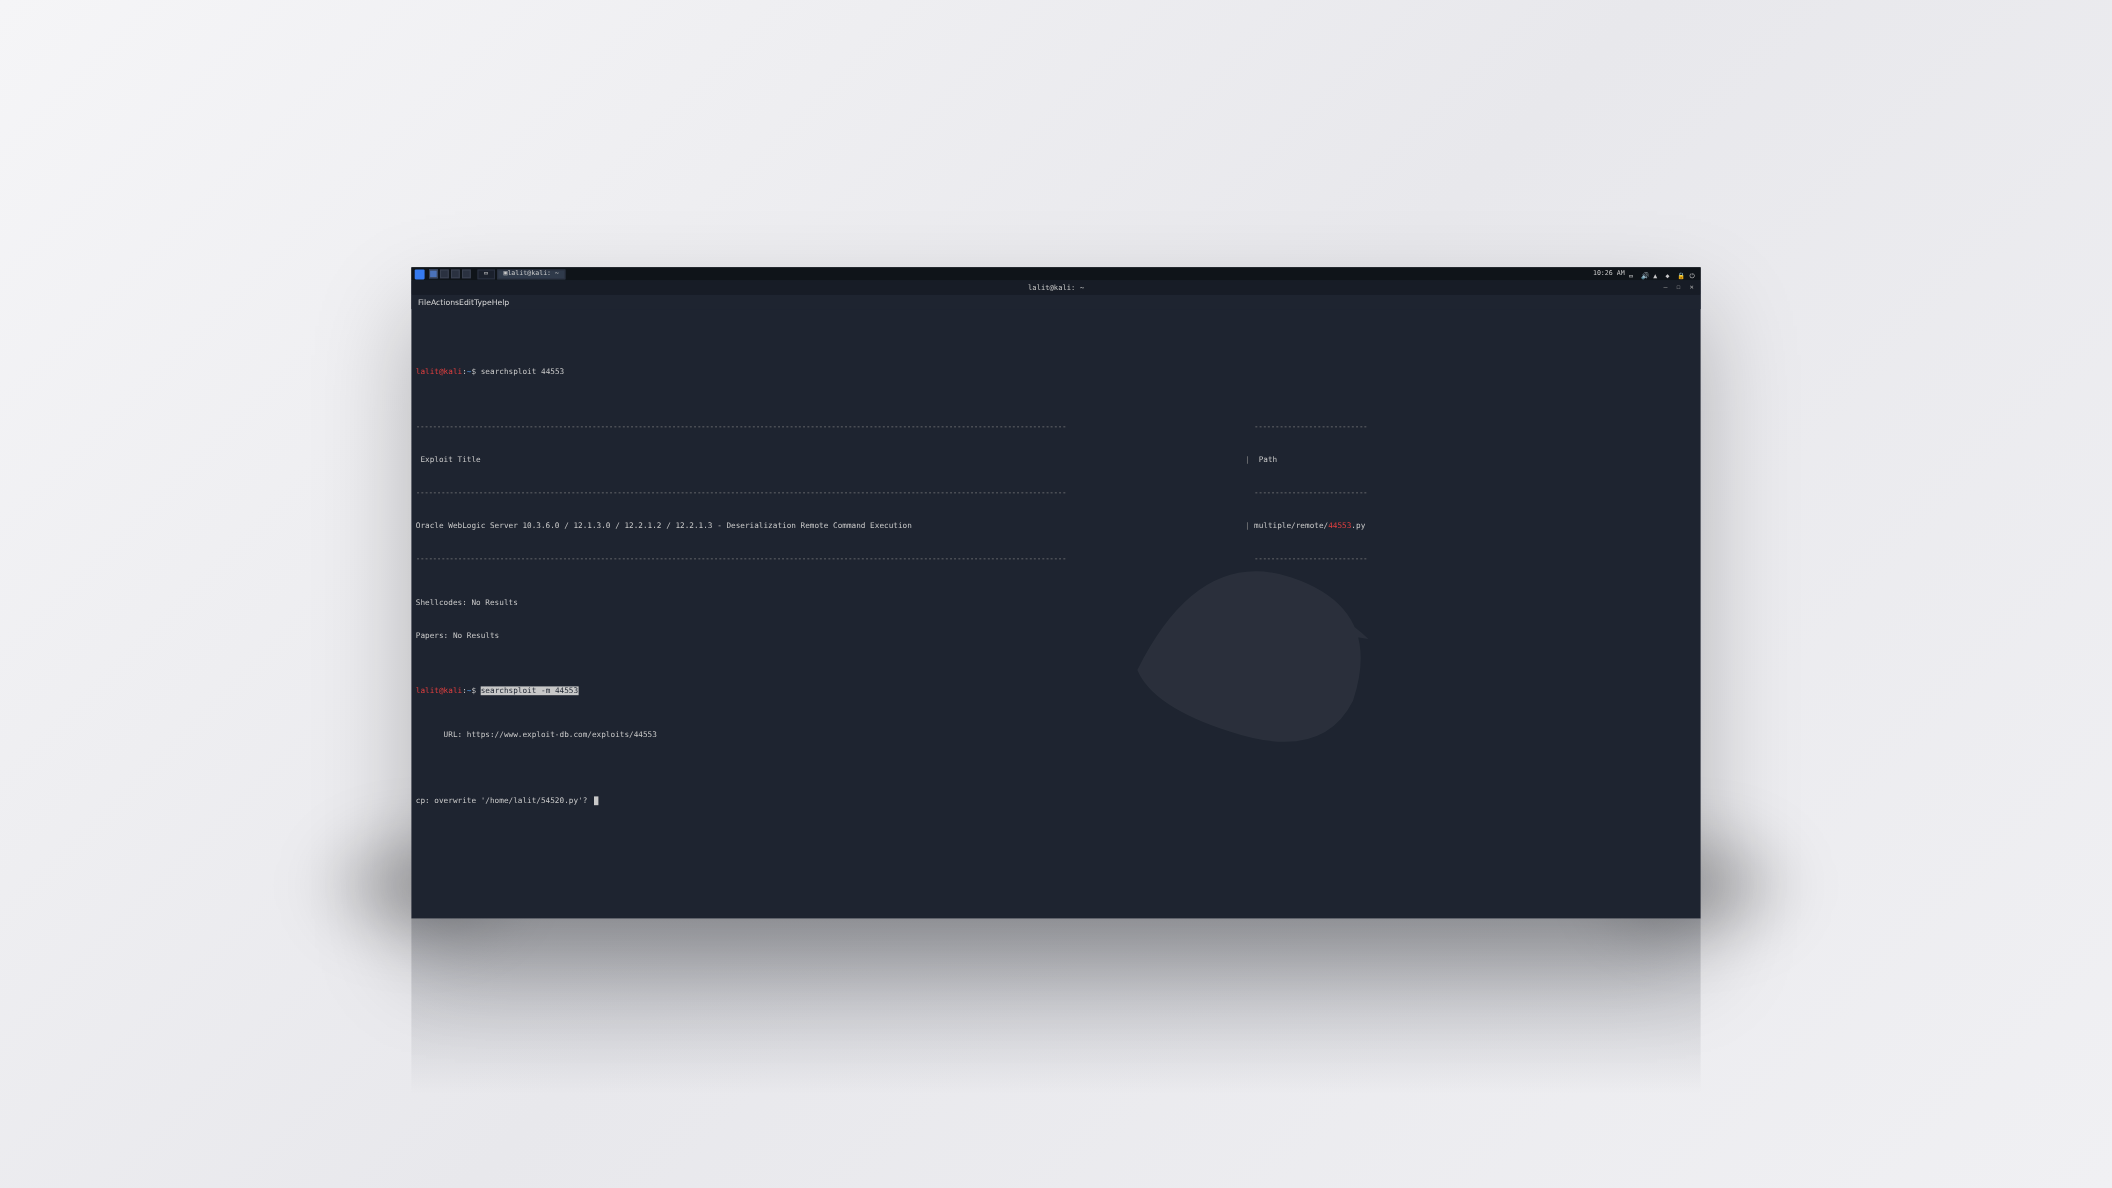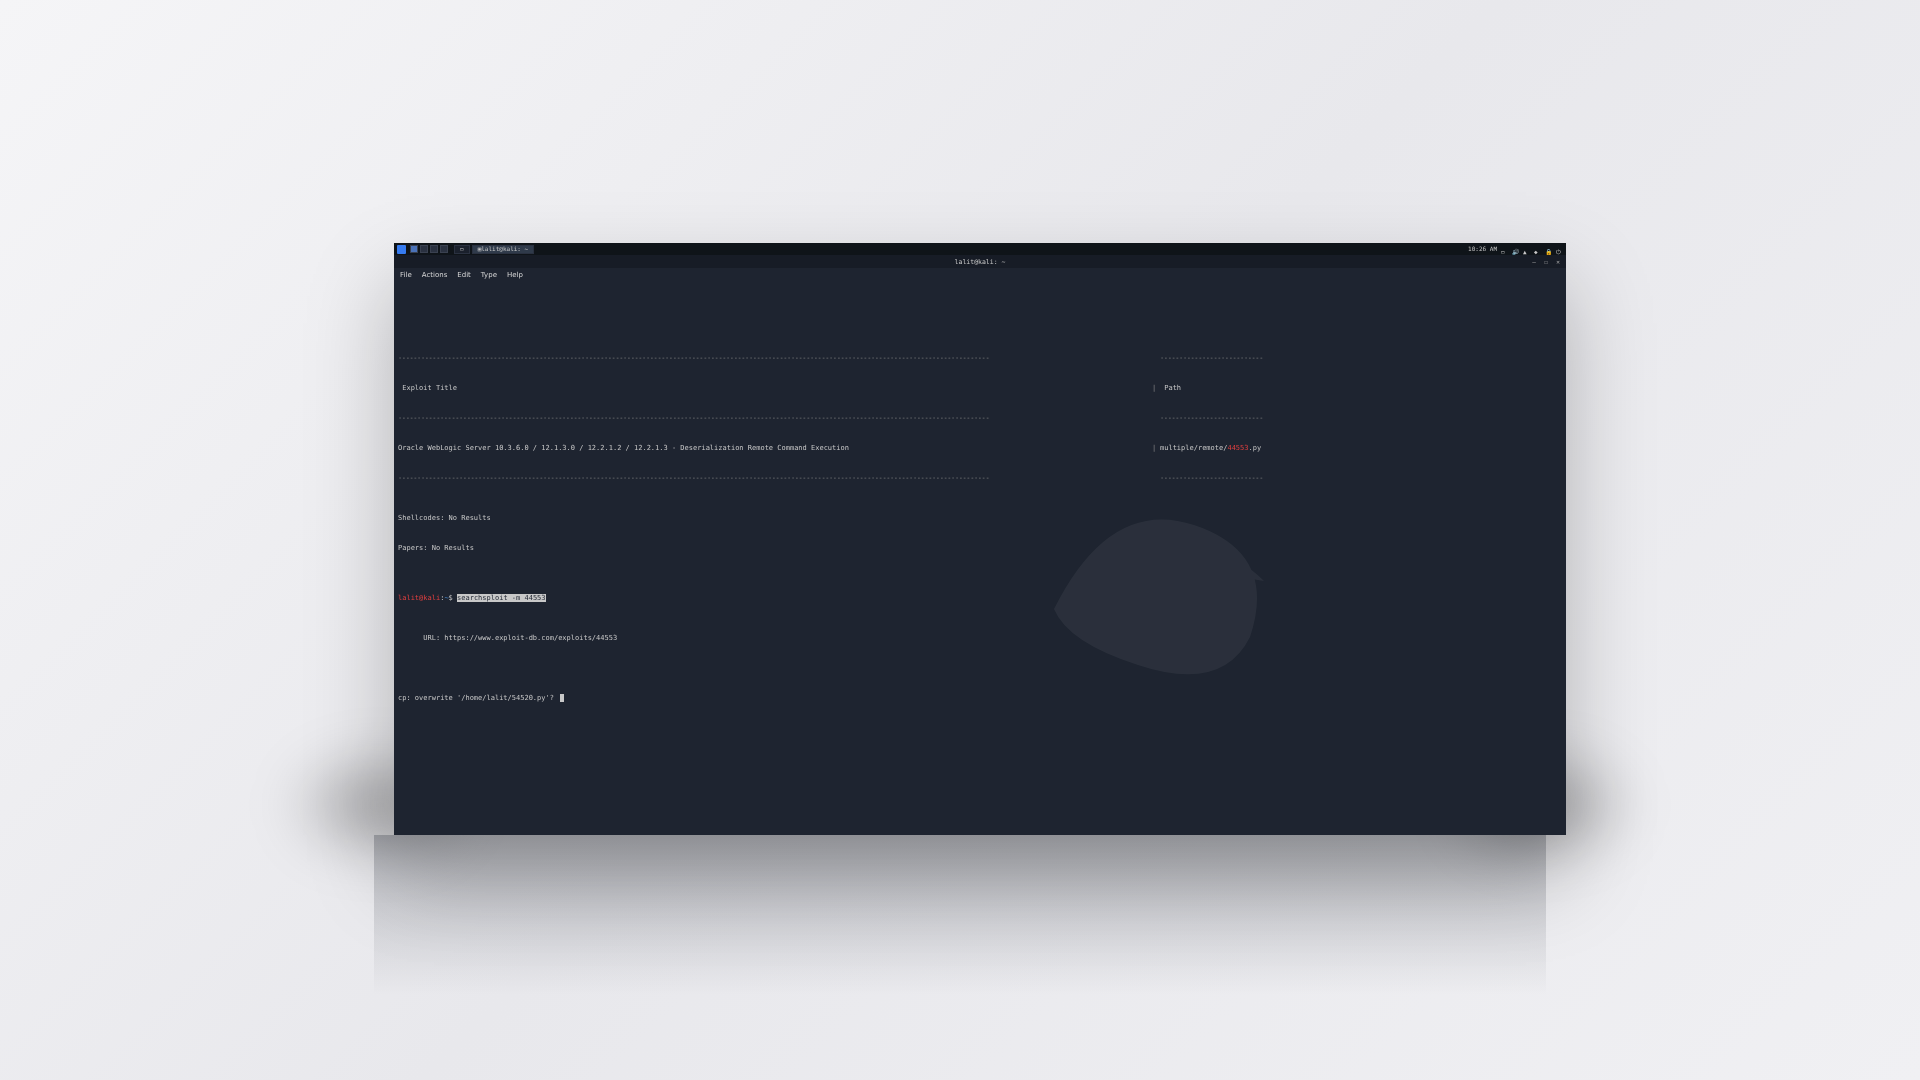--- a/index.html
+++ b/index.html
@@ -36,21 +36,20 @@
 
   .desktop {
     position: absolute;
     left: 374px;
     top: 243px;
     width: 1172px;
     height: 592px;
     background: #1e2430;
     box-shadow: 0 40px 80px rgba(0,0,0,0.25);
     z-index: 5;
-    margin-left: 20px;
   }
   .reflection {
     position: absolute;
     left: 374px;
     top: 835px;
     width: 1172px;
     height: 200px;
     background: linear-gradient(to bottom, rgba(30,36,48,0.25) 0%, rgba(245,245,247,0) 80%);
     transform: scaleY(1);
     z-index: 2;
@@ -123,21 +122,20 @@
     font-size: 6px;
     color: #aaa;
   }
   .win-btn { width: 8px; text-align: center; cursor: pointer; }
 
   .menubar {
     height: 13px;
     background: #1e2430;
     display: flex;
     align-items: center;
-    gap: 10px;
     padding-left: 6px;
     font-size: 7px;
     color: #d8d8d8;
     font-family: "DejaVu Sans", sans-serif;
   }
   .menu-item { cursor: pointer; }
 
   .terminal-body {
     padding: 2px 4px;
     color: #c8c8c8;
@@ -226,20 +224,21 @@
     <span class="menu-item">Type</span>
     <span class="menu-item">Help</span>
   </div>
 
   <div class="terminal-body">
     <svg class="dragon-watermark" viewBox="0 0 100 100">
       <path d="M10 60 Q30 20 60 30 Q90 40 80 70 Q70 90 40 80 Q15 72 10 60 Z M55 45 Q70 35 85 50" fill="#fff"></path>
     </svg>
 
     
+    <span class="row"><span class="prompt-user">lalit@kali</span><span>:</span><span class="prompt-sym">~</span><span>$</span> <span>searchsploit 44553</span></span>
 
     
     <span class="row col-split"><span class="col-left dash-line">-----------------------------------------------------------------------------------------------------------------------------------------------------------</span><span class="col-sep"> </span><span class="col-right dash-line">---------------------------</span></span>
     <span class="row col-split"><span class="col-left"> Exploit Title</span><span class="col-sep">|</span><span class="col-right"> Path</span></span>
     <span class="row col-split"><span class="col-left dash-line">-----------------------------------------------------------------------------------------------------------------------------------------------------------</span><span class="col-sep"> </span><span class="col-right dash-line">---------------------------</span></span>
     <span class="row col-split"><span class="col-left">Oracle WebLogic Server 10.3.6.0 / 12.1.3.0 / 12.2.1.2 / 12.2.1.3 - Deserialization Remote Command Execution</span><span class="col-sep">|</span><span class="col-right"><span>multiple/remote/</span><span class="path-highlight">44553</span><span>.py</span></span></span>
     <span class="row col-split"><span class="col-left dash-line">-----------------------------------------------------------------------------------------------------------------------------------------------------------</span><span class="col-sep"> </span><span class="col-right dash-line">---------------------------</span></span>
 
     <span class="row">Shellcodes: No Results</span>
     <span class="row">Papers: No Results</span>

